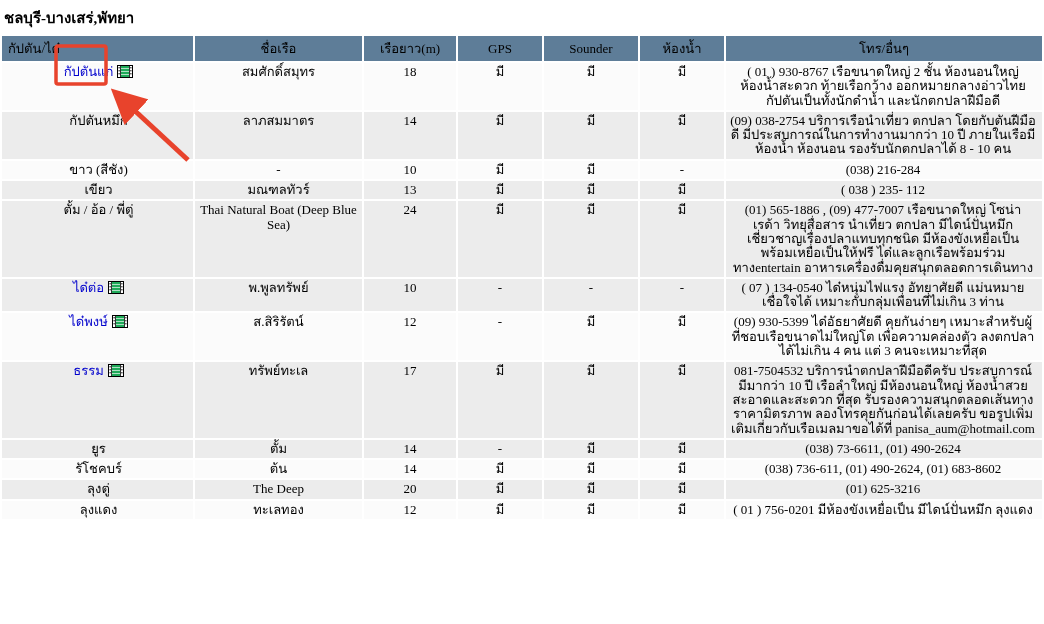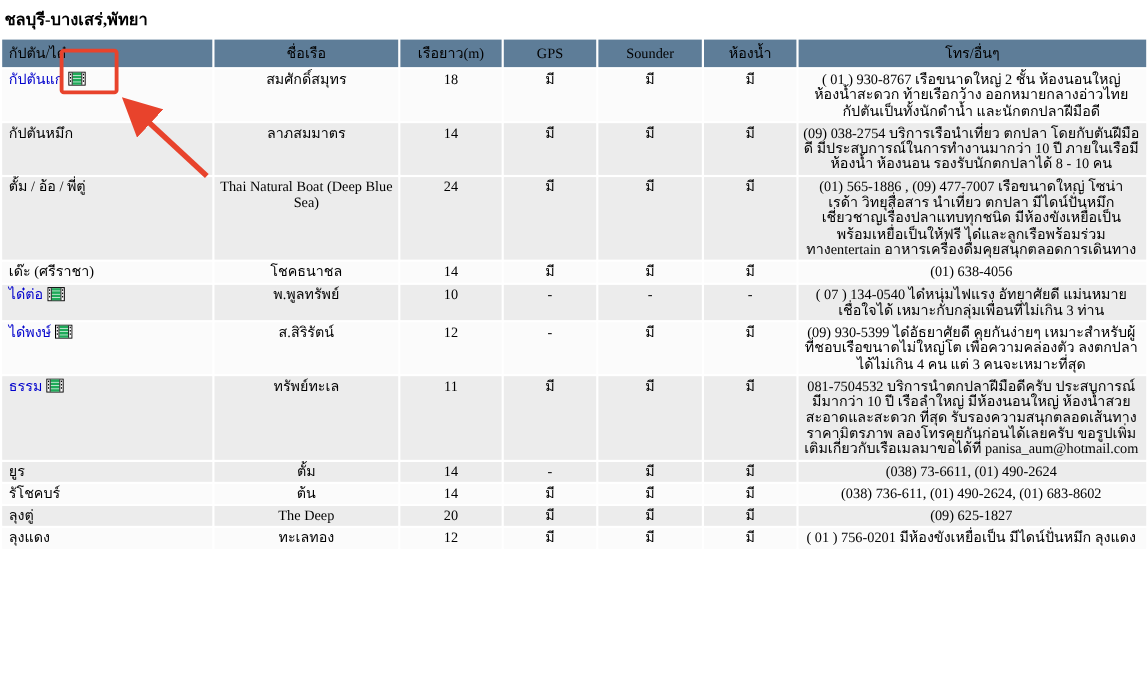--- a/index.html
+++ b/index.html
@@ -13,21 +13,21 @@
   .title{font-size:15px; font-weight:bold; padding:6px 0 4px 4px;}
   table.boats{width:1044px; border-collapse:separate; border-spacing:2px; table-layout:fixed;}
   th{background:var(--header-bg); font-weight:normal; font-size:13px; text-align:center;
      padding:2px 4px; color:#000;}
   th.c0{text-align:left; padding-left:6px;}
   col.c0{width:191px;} col.c1{width:167px;} col.c2{width:92px;} col.c3{width:84px;}
   col.c4{width:94px;} col.c5{width:84px;} col.c6{width:auto;}
   td{font-size:13px; line-height:1.1; vertical-align:top; padding:2px 4px;}
   tr.odd td{background:var(--row-base);}
   tr.even td{background:var(--row-alt);}
-  td.col-captain{text-align:left; padding-left:6px; white-space:nowrap;}
+  td.col-captain{text-align:center; padding-left:6px; white-space:nowrap;}
   td.col-boat, td.col-mid{text-align:center;}
   td.col-phone{text-align:center; padding-right:6px;}
   .link{color:var(--link); text-decoration:none; cursor:pointer;}
   .film{display:inline-block; margin-left:4px; vertical-align:-2px;}
   .annotation-layer{position:absolute; left:0; top:0; width:1044px; height:624px;
     pointer-events:none;}
 </style>
 </head>
 <body>
 
@@ -82,38 +82,47 @@
         </tr>
         <tr class="even">
           <td class="col-captain"><span>กัปตันหมึก</span></td>
           <td class="col-boat">ลาภสมมาตร</td>
           <td class="col-mid">14</td>
           <td class="col-mid">มี</td>
           <td class="col-mid">มี</td>
           <td class="col-mid">มี</td>
           <td class="col-phone">(09) 038-2754 บริการเรือนำเที่ยว ตกปลา โดยกับตันฝีมือดี มีประสบการณ์ในการทำงานมากว่า 10 ปี ภายในเรือมีห้องน้ำ ห้องนอน รองรับนักตกปลาได้ 8 - 10 คน</td>
         </tr>
+        <tr class="odd">
+          <td class="col-captain"><span>ขาว (สีชัง)</span></td>
+          <td class="col-boat">-</td>
+          <td class="col-mid">10</td>
+          <td class="col-mid">มี</td>
+          <td class="col-mid">มี</td>
+          <td class="col-mid">-</td>
+          <td class="col-phone">(038) 216-284</td>
+        </tr>
+        <tr class="even">
+          <td class="col-captain"><span>เขียว</span></td>
+          <td class="col-boat">มณฑลทัวร์</td>
+          <td class="col-mid">13</td>
+          <td class="col-mid">มี</td>
+          <td class="col-mid">มี</td>
+          <td class="col-mid">มี</td>
+          <td class="col-phone">( 038 ) 235- 112</td>
+        </tr>
         <tr class="even">
           <td class="col-captain"><span>ตั้ม / อ้อ / พี่ตู่</span></td>
           <td class="col-boat">Thai Natural Boat (Deep Blue Sea)</td>
           <td class="col-mid">24</td>
           <td class="col-mid">มี</td>
           <td class="col-mid">มี</td>
           <td class="col-mid">มี</td>
           <td class="col-phone">(01) 565-1886 , (09) 477-7007 เรือขนาดใหญ่ โซน่า เรด้า วิทยุสื่อสาร นำเที่ยว ตกปลา มีไดน์ปั่นหมึก เชี่ยวชาญเรื่องปลาแทบทุกชนิด มีห้องขังเหยื่อเป็น พร้อมเหยื่อเป็นให้ฟรี ได๋และลูกเรือพร้อมร่วมทางentertain อาหารเครื่องดื่มคุยสนุกตลอดการเดินทาง</td>
         </tr>
-        <tr class="odd">
-          <td class="col-captain"><span>เด๊ะ (ศรีราชา)</span></td>
-          <td class="col-boat">โชคธนาชล</td>
-          <td class="col-mid">14</td>
-          <td class="col-mid">มี</td>
-          <td class="col-mid">มี</td>
-          <td class="col-mid">มี</td>
-          <td class="col-phone">(01) 638-4056</td>
-        </tr>
         <tr class="even">
           <td class="col-captain"><span class="link">ได๋ต่อ</span><span class="film"><svg width="16" height="13" viewBox="0 0 16 13">
                 <rect x="0" y="0" width="16" height="13" fill="#000"></rect>
                 <rect x="1" y="1" width="14" height="11" fill="#fff"></rect>
                 <rect x="4" y="1" width="8" height="2.2" fill="#1faa59"></rect>
                 <rect x="4" y="3.8" width="8" height="2.4" fill="#1faa59"></rect>
                 <rect x="4" y="6.8" width="8" height="2.4" fill="#1faa59"></rect>
                 <rect x="4" y="9.8" width="8" height="2.2" fill="#1faa59"></rect>
                 <rect x="3.2" y="1" width="0.8" height="11" fill="#000"></rect>
                 <rect x="12" y="1" width="0.8" height="11" fill="#000"></rect>
@@ -166,21 +175,21 @@
                 <rect x="3.2" y="1" width="0.8" height="11" fill="#000"></rect>
                 <rect x="12" y="1" width="0.8" height="11" fill="#000"></rect>
                 <rect x="1.6" y="2" width="1" height="1.4" fill="#000"></rect>
                 <rect x="1.6" y="5" width="1" height="1.4" fill="#000"></rect>
                 <rect x="1.6" y="8" width="1" height="1.4" fill="#000"></rect>
                 <rect x="13.4" y="2" width="1" height="1.4" fill="#000"></rect>
                 <rect x="13.4" y="5" width="1" height="1.4" fill="#000"></rect>
                 <rect x="13.4" y="8" width="1" height="1.4" fill="#000"></rect>
               </svg></span></td>
           <td class="col-boat">ทรัพย์ทะเล</td>
-          <td class="col-mid">11</td>
+          <td class="col-mid">17</td>
           <td class="col-mid">มี</td>
           <td class="col-mid">มี</td>
           <td class="col-mid">มี</td>
           <td class="col-phone">081-7504532 บริการนำตกปลาฝีมือดีครับ ประสบการณ์มีมากว่า 10 ปี เรือลำใหญ่ มีห้องนอนใหญ่ ห้องน้ำสวย สะอาดและสะดวก ที่สุด รับรองความสนุกตลอดเส้นทาง ราคามิตรภาพ ลองโทรคุยกันก่อนได้เลยครับ ขอรูปเพิ่มเติมเกี่ยวกับเรือเมลมาขอได้ที่ panisa_aum@hotmail.com</td>
         </tr>
         <tr class="even">
           <td class="col-captain"><span>ยูร</span></td>
           <td class="col-boat">ตั้ม</td>
           <td class="col-mid">14</td>
           <td class="col-mid">-</td>
@@ -197,21 +206,21 @@
           <td class="col-mid">มี</td>
           <td class="col-phone">(038) 736-611, (01) 490-2624, (01) 683-8602</td>
         </tr>
         <tr class="even">
           <td class="col-captain"><span>ลุงตู่</span></td>
           <td class="col-boat">The Deep</td>
           <td class="col-mid">20</td>
           <td class="col-mid">มี</td>
           <td class="col-mid">มี</td>
           <td class="col-mid">มี</td>
-          <td class="col-phone">(09) 625-1827</td>
+          <td class="col-phone">(01) 625-3216</td>
         </tr>
         <tr class="odd">
           <td class="col-captain"><span>ลุงแดง</span></td>
           <td class="col-boat">ทะเลทอง</td>
           <td class="col-mid">12</td>
           <td class="col-mid">มี</td>
           <td class="col-mid">มี</td>
           <td class="col-mid">มี</td>
           <td class="col-phone">( 01 ) 756-0201 มีห้องขังเหยื่อเป็น มีไดน์ปั่นหมึก ลุงแดง</td>
         </tr>

